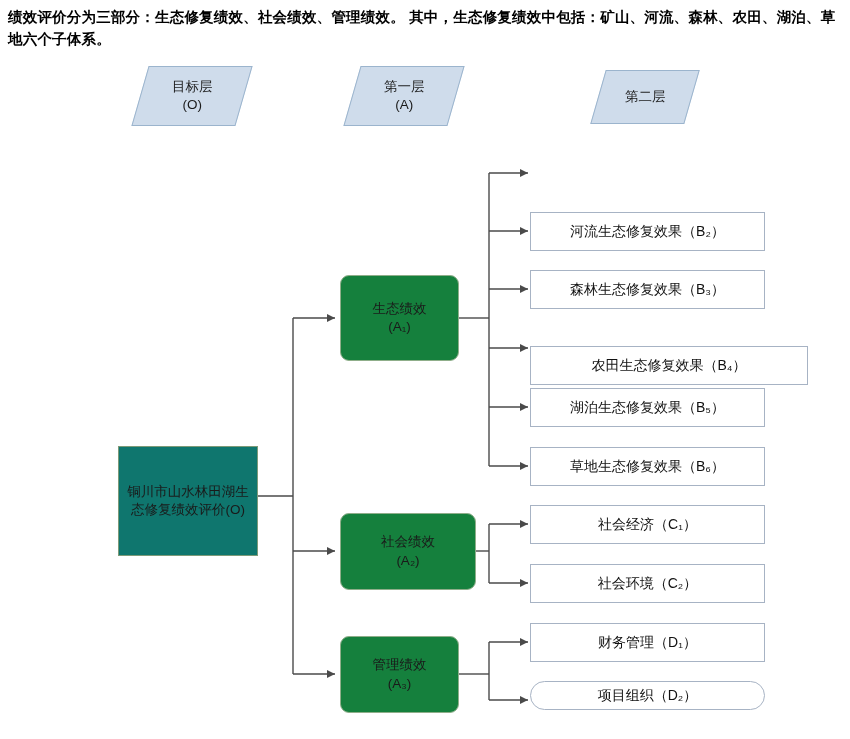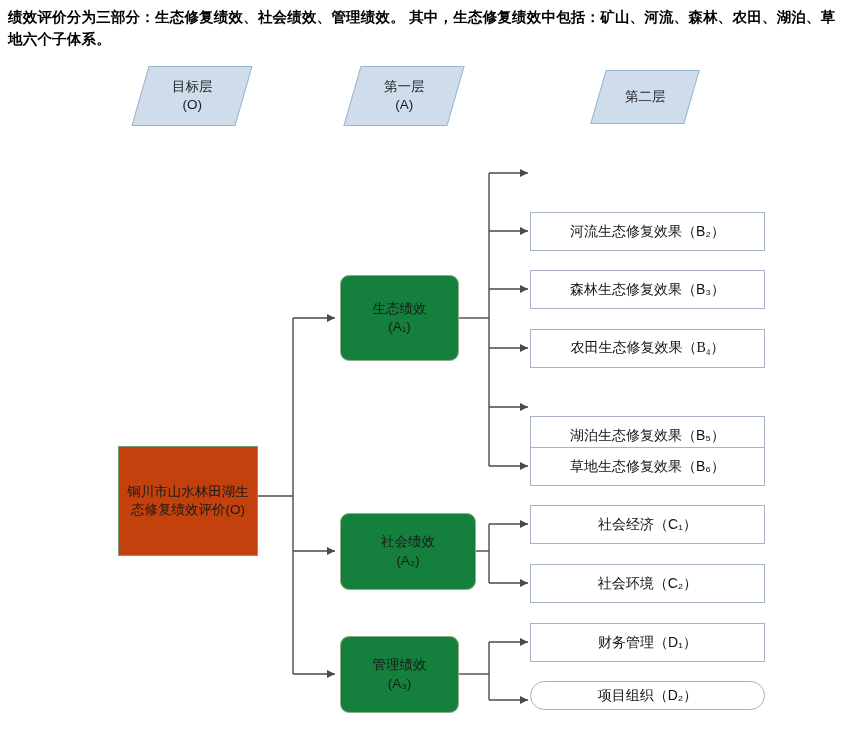--- a/index.html
+++ b/index.html
@@ -58,21 +58,21 @@
     font-size: 13.5px;
     color: #1b1b1b;
   }
   .hdr-label {
     transform: skewX(16deg);
     white-space: pre-line;
     line-height: 1.35;
   }
   
   .goal {
-    background: #c2410c;
+    background: #0f766e;
     border: 1px solid #7d9a78;
     font-size: 13.5px;
     white-space: pre-line;
     padding: 4px 6px;
   }
   
   .lvl1 {
     background: #15803d;
     border: 1px solid #8fae8a;
     border-radius: 9px;
@@ -158,24 +158,24 @@
     <span>管理绩效
 (A₃)</span>
   </div>
 
   <div class="node lvl2" style="left:530px; top:212px; width:235px; height:39px;">
     <span>河流生态修复效果（B₂）</span>
   </div>
   <div class="node lvl2" style="left:530px; top:270px; width:235px; height:39px;">
     <span>森林生态修复效果（B₃）</span>
   </div>
-  <div class="node lvl2" style="left:530px; top:329px; width:235px; height:39px;font-family:Liberation Serif, serif;">
+  <div class="node lvl2" style="left:530px; top:346px; width:278px; height:39px;">
     <span>农田生态修复效果（B₄）</span>
   </div>
-  <div class="node lvl2" style="left:530px; top:388px; width:235px; height:39px;margin-top:28px;">
+  <div class="node lvl2" style="left:530px; top:388px; width:235px; height:39px;">
     <span>湖泊生态修复效果（B₅）</span>
   </div>
   <div class="node lvl2" style="left:530px; top:447px; width:235px; height:39px;">
     <span>草地生态修复效果（B₆）</span>
   </div>
 
   <div class="node lvl2" style="left:530px; top:505px; width:235px; height:39px;">
     <span>社会经济（C₁）</span>
   </div>
   <div class="node lvl2" style="left:530px; top:564px; width:235px; height:39px;">

